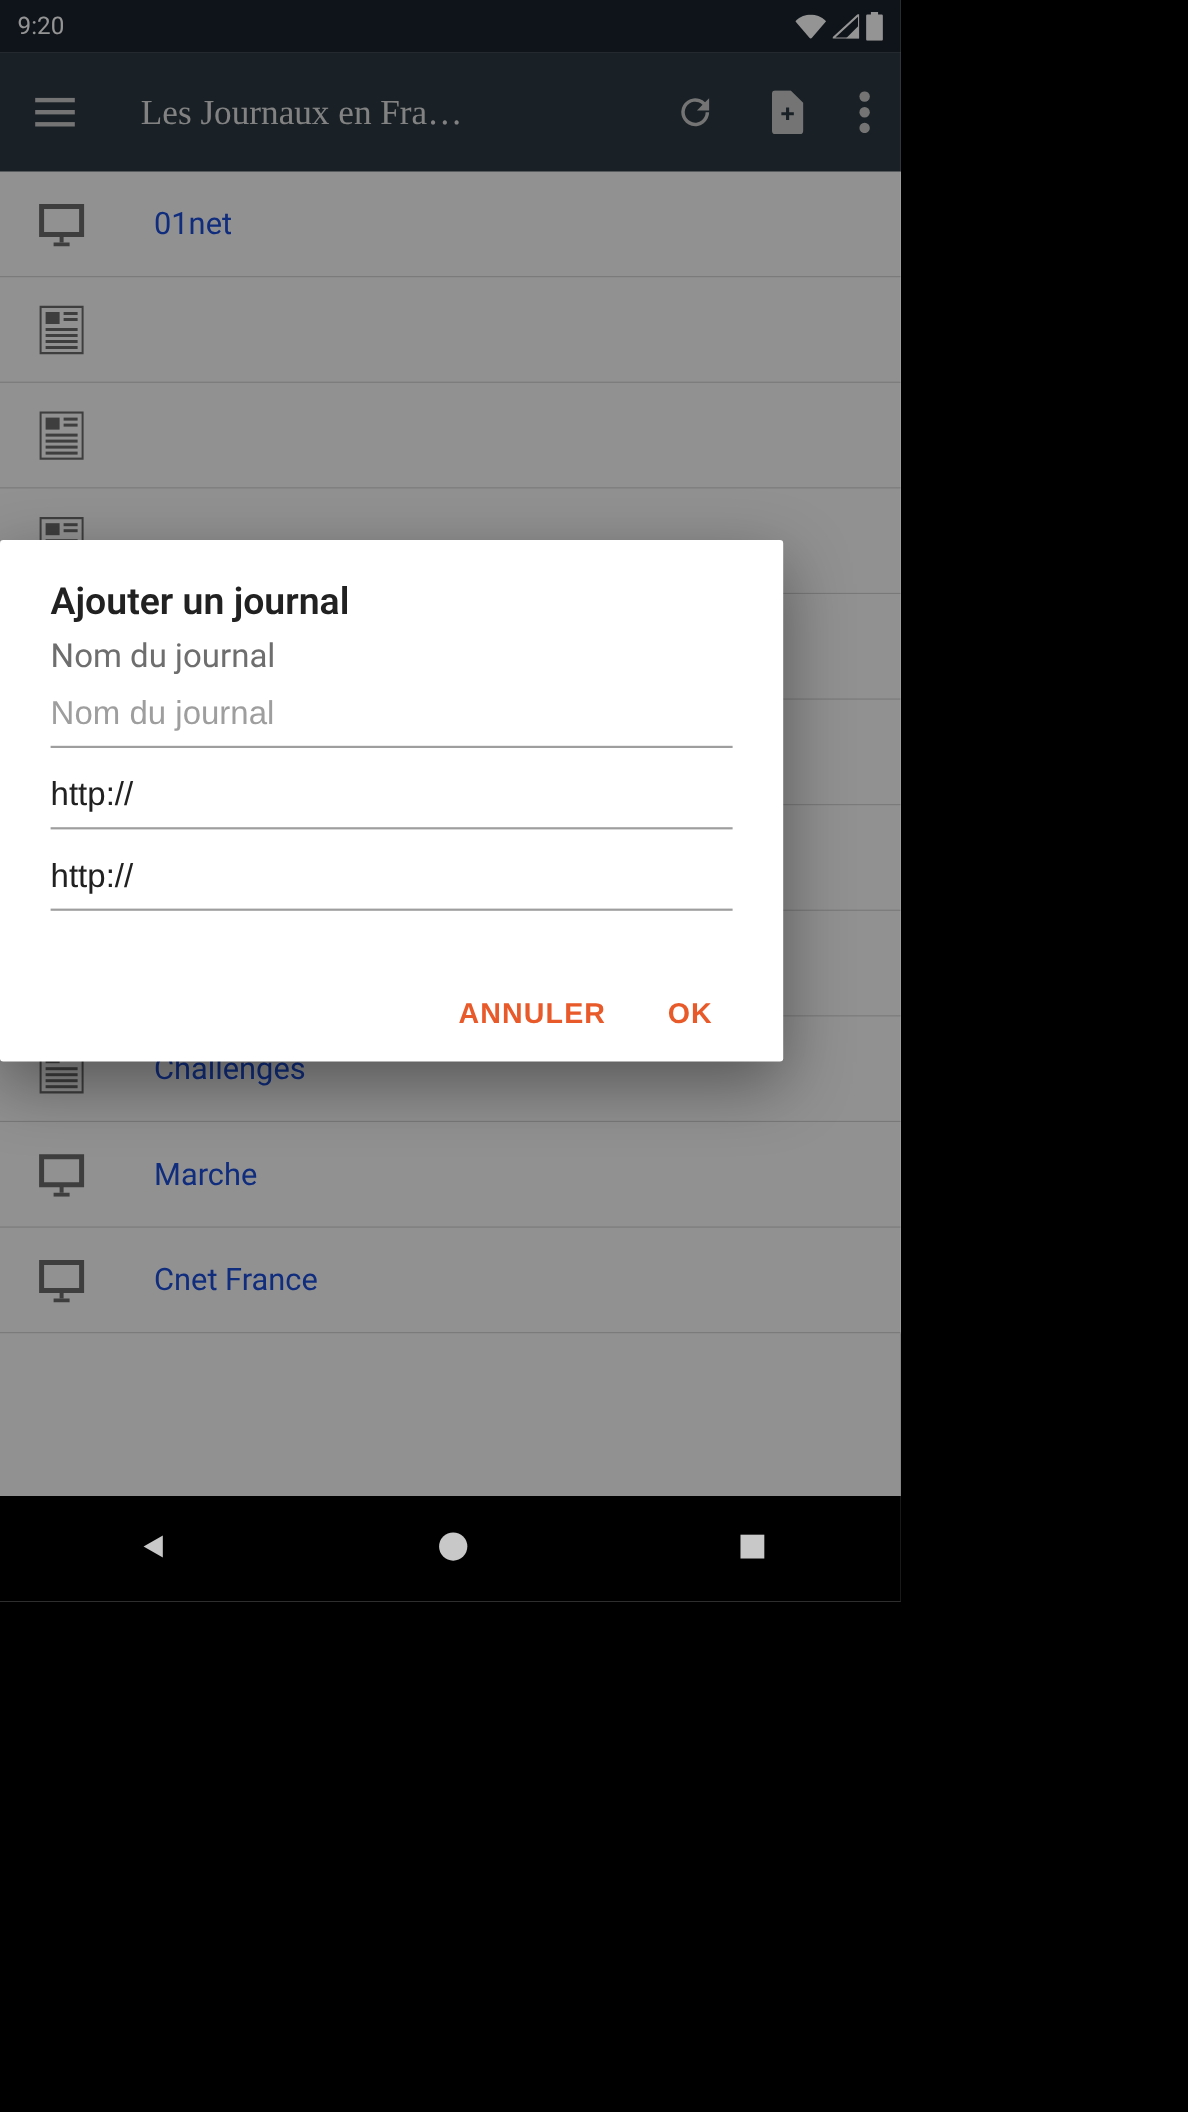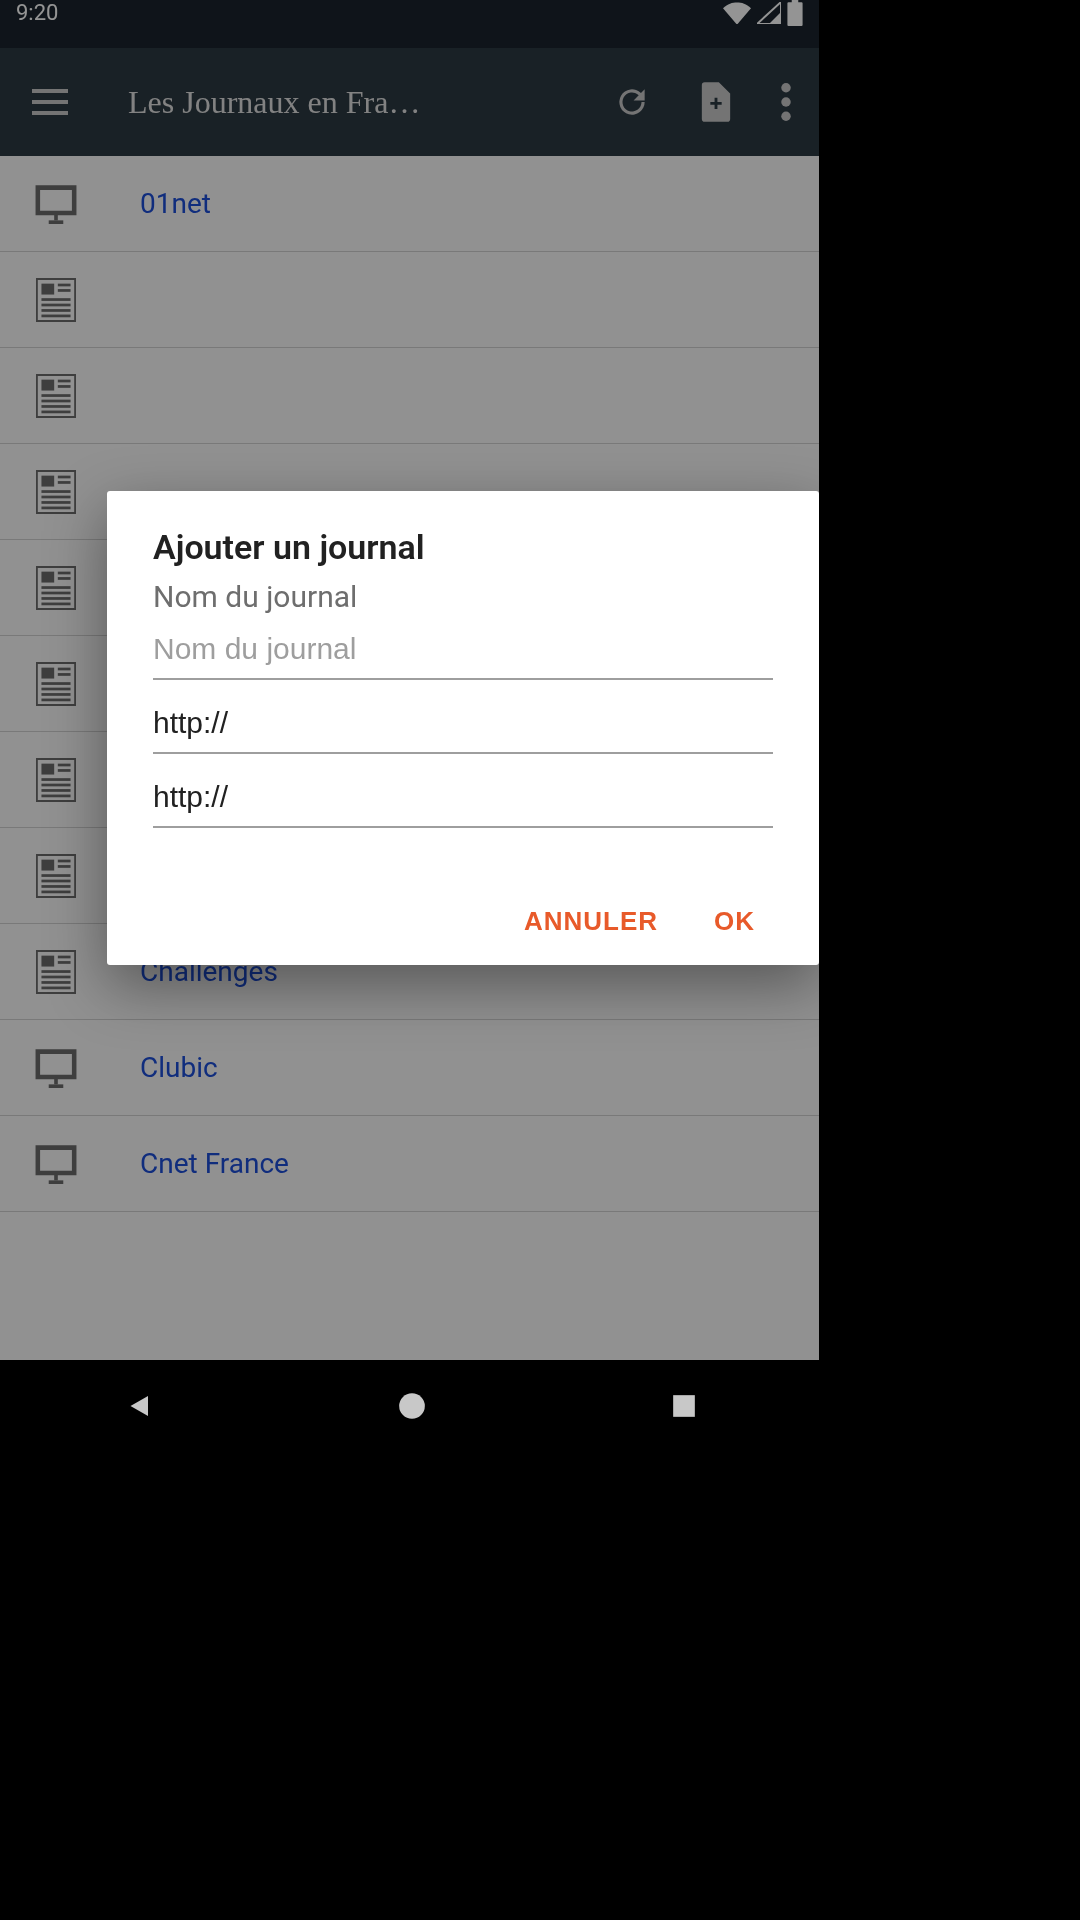--- a/index.html
+++ b/index.html
@@ -1,32 +1,32 @@
 <!DOCTYPE html>
 <html><head>
   <meta charset="utf-8">
   <style>
     * { margin: 0; padding: 0; box-sizing: border-box; }
     html, body { width: 819px; height: 1456px; overflow: hidden; font-family: Roboto, Arial, sans-serif; background: #000; }
     .phone { width: 819px; height: 1456px; position: relative; background: #fafafa; }
-    .status-bar { height: 48px; background: #1a242d; display: flex; align-items: flex-start; justify-content: space-between; padding: 0 16px; color: #fff; font-size: 22px; }
+    .status-bar { height: 48px; background: #1a242d; display: flex; align-items: center; justify-content: space-between; padding: 0 16px; color: #fff; font-size: 22px; }
     .status-right { display: flex; align-items: center; gap: 6px; }
     .icon-svg { fill: #fff; }
     .app-bar { height: 108px; background: #2b3942; display: flex; align-items: center; padding: 0 16px; color: #e1e1e1; }
     .hamburger { width: 44px; height: 44px; display: flex; flex-direction: column; justify-content: center; gap: 7px; margin-right: 52px; margin-left: 16px;}
     .hamburger span { display: block; height: 4px; width: 36px; background: #c8c8c8; }
     .app-title { font-size: 32px; color: #e1e1e1; flex: 1; white-space: nowrap; overflow: hidden; text-overflow: ellipsis; max-width: 400px; font-family: Liberation Serif, serif; }
     .app-actions { display: flex; align-items: center; gap: 48px; margin-left: auto; margin-right: 12px; }
     .refresh-icon, .file-add-icon, .overflow-icon { fill: #c8c8c8; }
     .list { background: #fafafa; }
     .row { height: 96px; display: flex; align-items: center; padding-left: 32px; border-bottom: 1px solid #d0d0d0; }
     .row-icon { width: 48px; height: 48px; margin-right: 60px; display:flex; align-items:center; justify-content:center; }
     .row-icon svg { fill: #6b6b6b; }
     .row-text { font-size: 28px; color: #1d4ed8; }
-    .overlay { position: absolute; inset: 0; background: rgba(0,0,0,0.42); display: flex; align-items: center; justify-content: flex-end; }
+    .overlay { position: absolute; inset: 0; background: rgba(0,0,0,0.42); display: flex; align-items: center; justify-content: flex-start; }
     .dialog { width: 712px; background: #fff; padding: 36px 46px 28px 46px; border-radius: 3px; box-shadow: 0 20px 60px rgba(0,0,0,0.4); }
     .dialog-title { font-size: 34px; font-weight: 600; color: #212121; margin-bottom: 12px; }
     .field-label { font-size: 30px; color: #6e6e6e; margin-top: 12px; margin-bottom: 10px; }
     .text-input { width: 100%; border: none; border-bottom: 2px solid #9e9e9e; font-size: 30px; color: #212121; padding: 8px 0 12px 0; outline: none; background: transparent; margin-bottom: 18px; }
     .text-input::placeholder { color: #9e9e9e; }
     .dialog-actions { display: flex; justify-content: flex-end; gap: 56px; margin-top: 60px; padding-right: 18px; }
     .dialog-btn { background: none; border: none; color: #e85a2a; font-size: 26px; font-weight: 700; letter-spacing: 1px; cursor: pointer; }
     .nav-bar { position: absolute; bottom: 0; left: 0; right: 0; height: 96px; background: #000; display: flex; align-items: center; justify-content: space-around; }
     .nav-btn svg { fill: #c8c8c8; }
     .content { position: absolute; top: 156px; left: 0; right: 0; bottom: 96px; overflow: hidden; }
@@ -206,21 +206,21 @@
           <div class="row-text">Challenges</div>
         </div>
         <div class="row">
           <div class="row-icon">
             <svg width="44" height="40" viewBox="0 0 24 22">
               <path d="M2 2h20v14H2z" fill="none" stroke="#6b6b6b" stroke-width="2.5"></path>
               <path d="M8 20h8v2H8z" fill="#6b6b6b"></path>
               <path d="M11 16h2v4h-2z" fill="#6b6b6b"></path>
             </svg>
           </div>
-          <div class="row-text">Clubic</div>
+          <div class="row-text">Marche</div>
         </div>
         <div class="row">
           <div class="row-icon">
             <svg width="44" height="40" viewBox="0 0 24 22">
               <path d="M2 2h20v14H2z" fill="none" stroke="#6b6b6b" stroke-width="2.5"></path>
               <path d="M8 20h8v2H8z" fill="#6b6b6b"></path>
               <path d="M11 16h2v4h-2z" fill="#6b6b6b"></path>
             </svg>
           </div>
           <div class="row-text">Cnet France</div>

